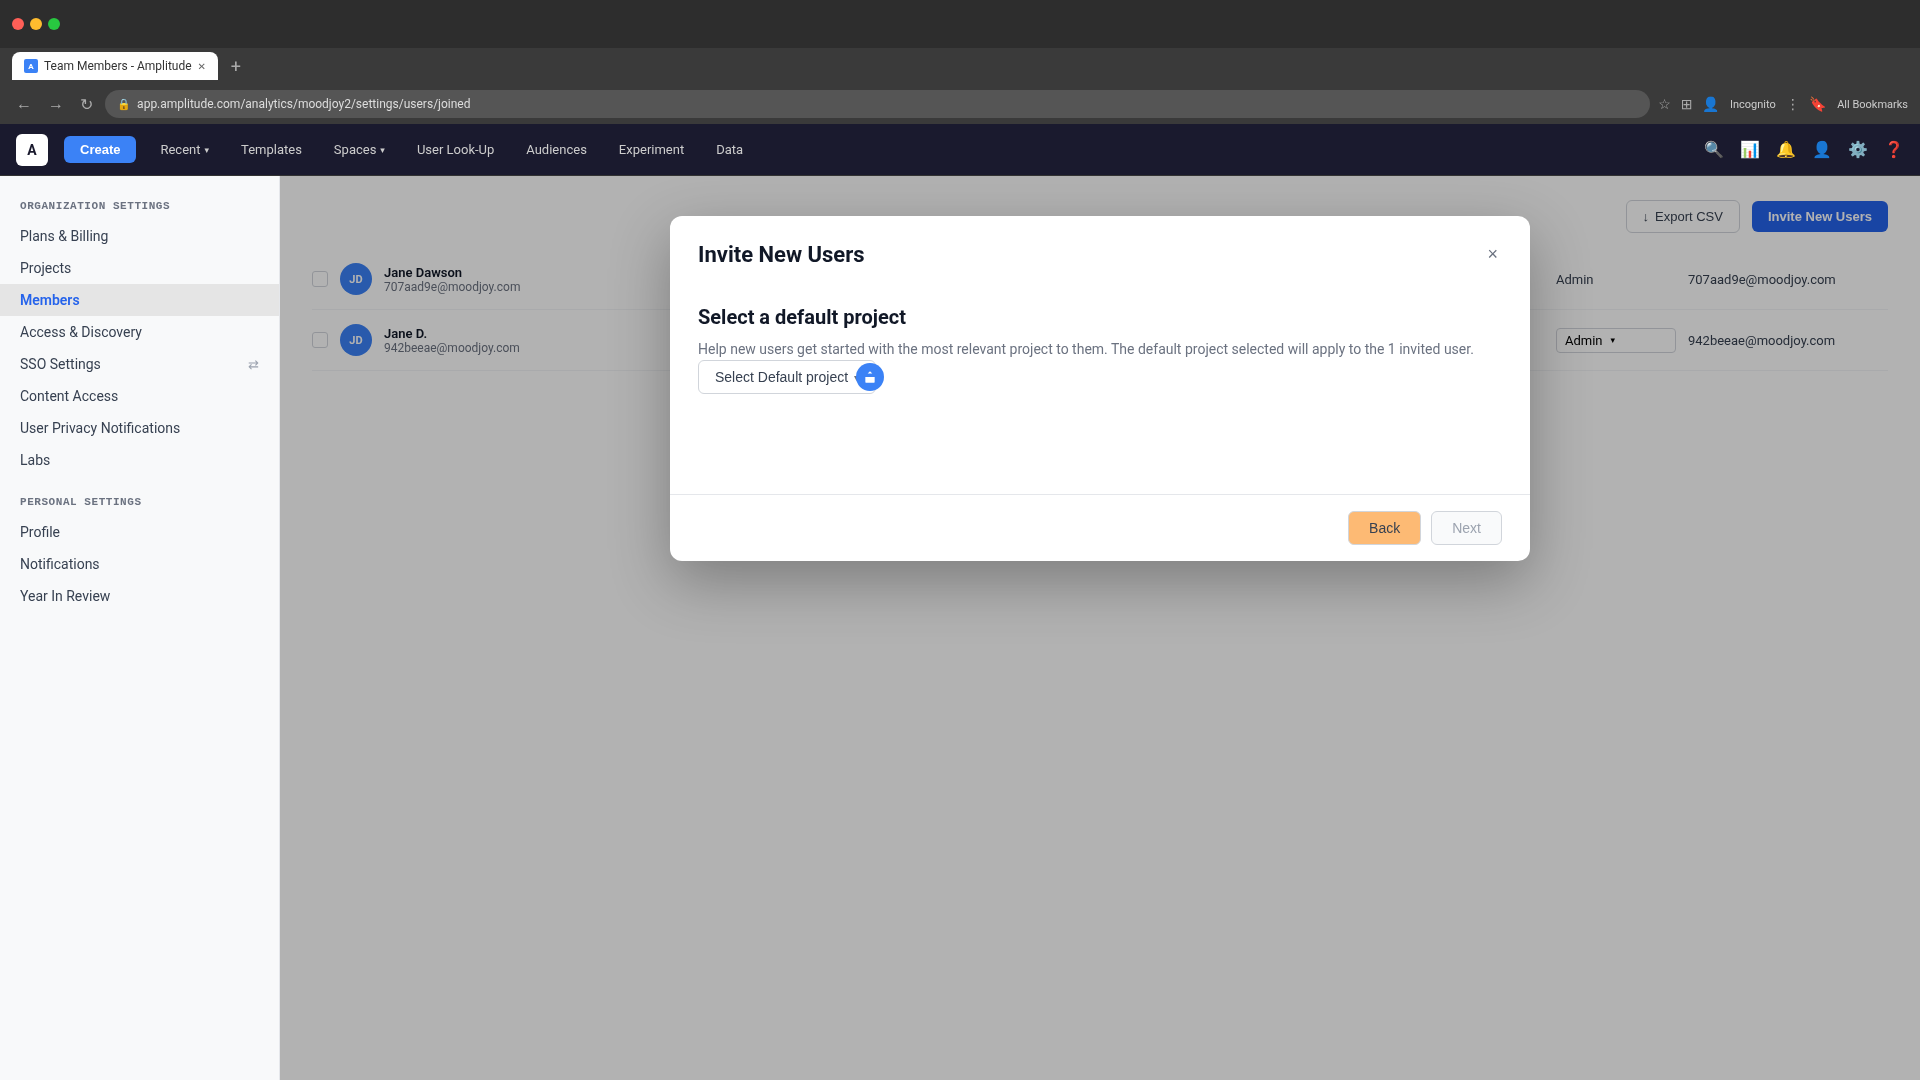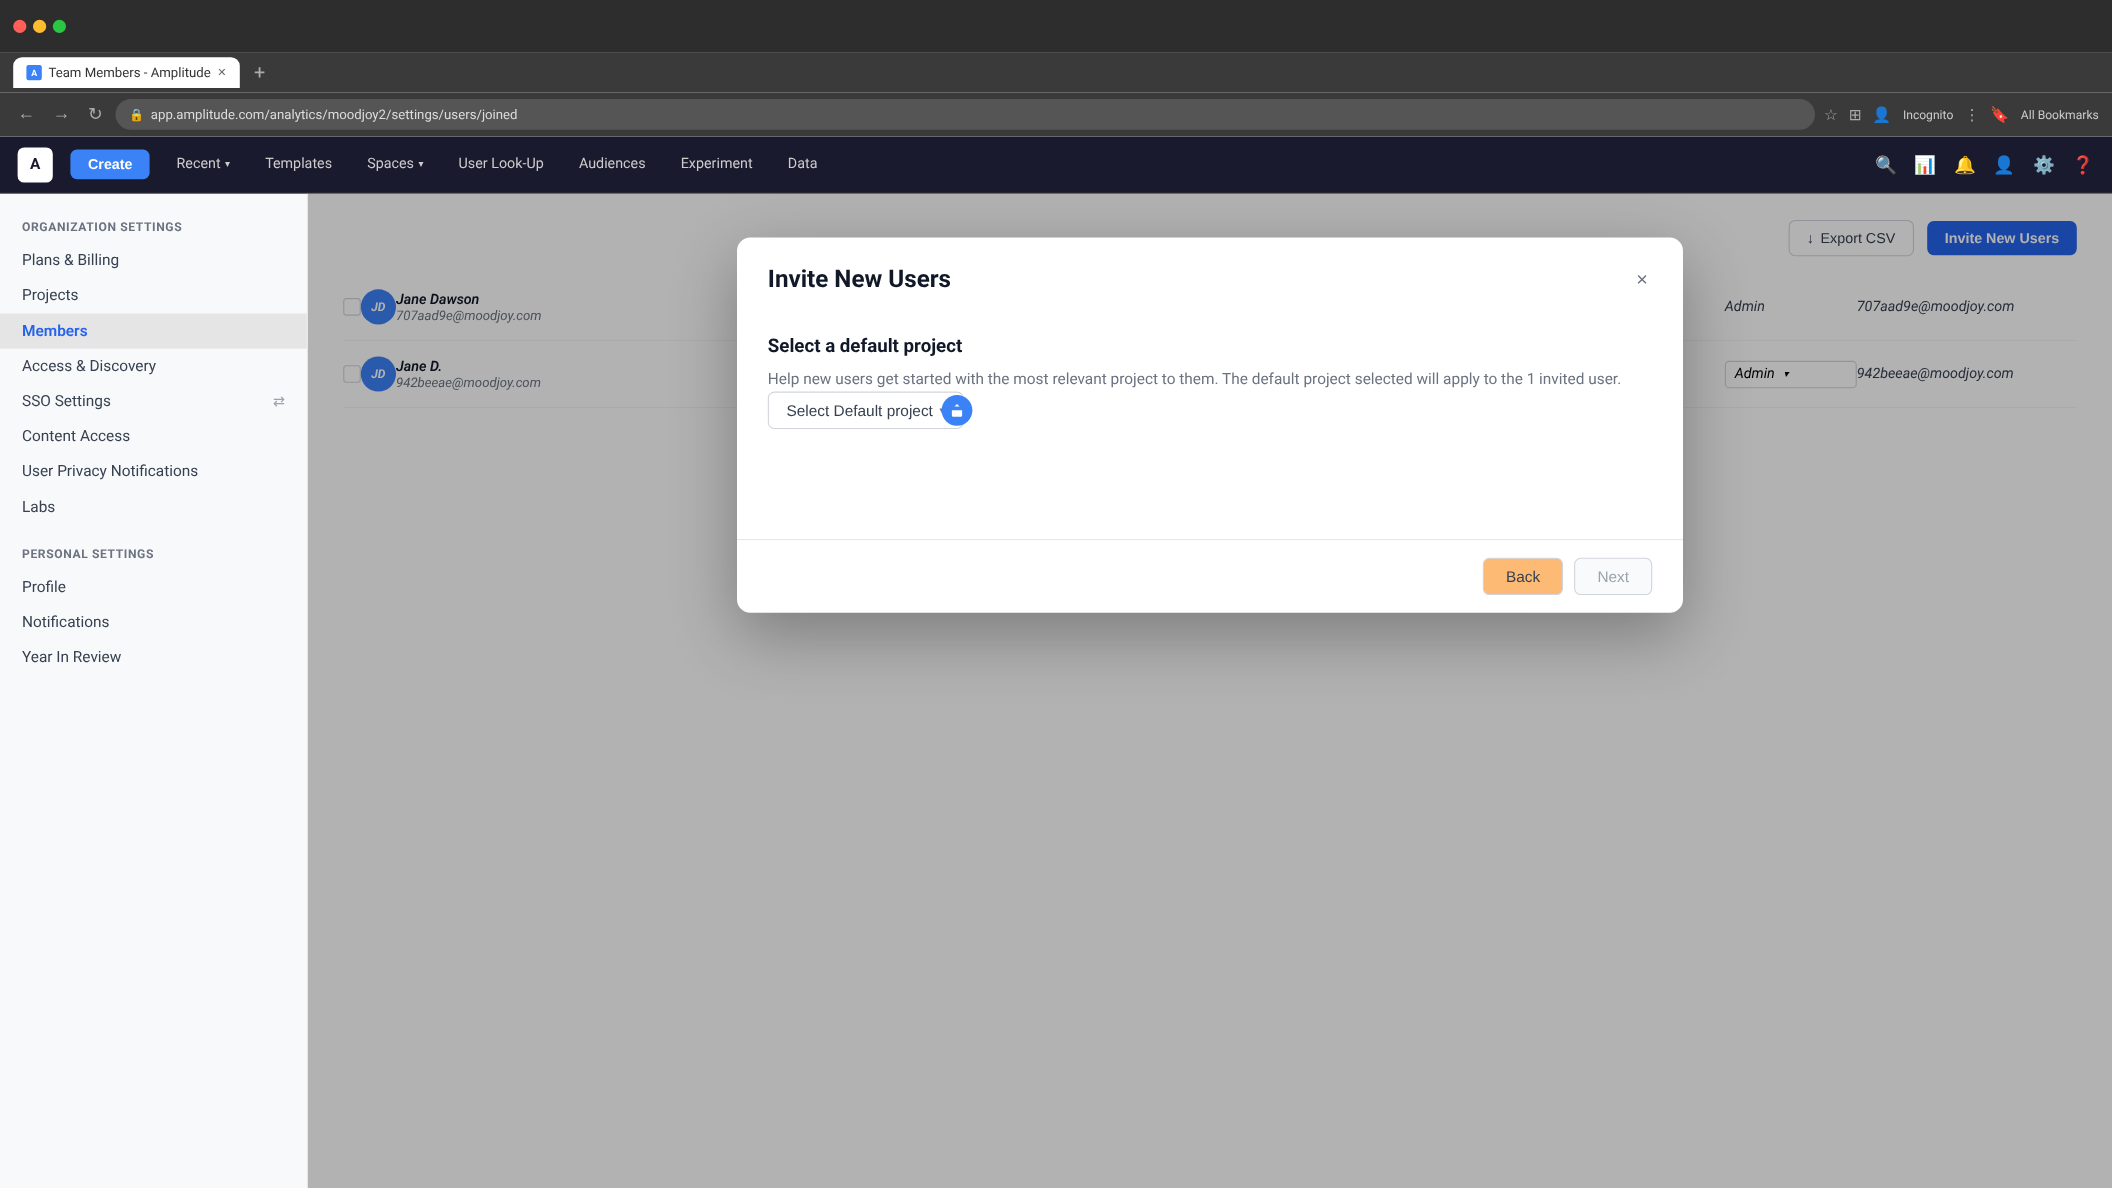--- a/index.html
+++ b/index.html
@@ -128,20 +128,21 @@
       padding: 24px 0;
       overflow-y: auto;
     }
     .sidebar-section-title {
       font-size: 11px;
       font-weight: 700;
       color: #6b7280;
       text-transform: uppercase;
       letter-spacing: 0.05em;
       padding: 0 20px 8px;
+      font-family: Liberation Mono, monospace;
     }
     .sidebar-item {
       display: flex;
       align-items: center;
       padding: 8px 20px;
       font-size: 14px;
       color: #374151;
       cursor: pointer;
       border-radius: 0;
       gap: 8px;
@@ -187,21 +188,21 @@
       padding: 8px 16px;
       font-size: 13px;
       font-weight: 600;
       cursor: pointer;
     }
     .table-row-bg {
       display: flex;
       align-items: center;
       padding: 14px 0;
       border-bottom: 1px solid #f3f4f6;
-      font-style: italic;
+      gap: 12px;
     }
     .checkbox { width: 16px; height: 16px; border: 1px solid #d1d5db; border-radius: 3px; background: white; }
     .avatar {
       width: 32px; height: 32px;
       border-radius: 50%;
       background: #3b82f6;
       display: flex; align-items: center; justify-content: center;
       color: white; font-size: 11px; font-weight: bold;
     }
     .user-info { flex: 1; }
@@ -255,21 +256,21 @@
       border: none;
       cursor: pointer;
       font-size: 18px;
       color: #6b7280;
       padding: 4px;
     }
     .modal-body {
       padding: 20px 28px 100px;
     }
     .modal-section-title {
-      font-size: 17px;
+      font-size: 20px;
       font-weight: 700;
       color: #111827;
       margin-bottom: 10px;
     }
     .modal-description {
       font-size: 14px;
       color: #6b7280;
       line-height: 1.5;
     }
     .select-project-btn {

